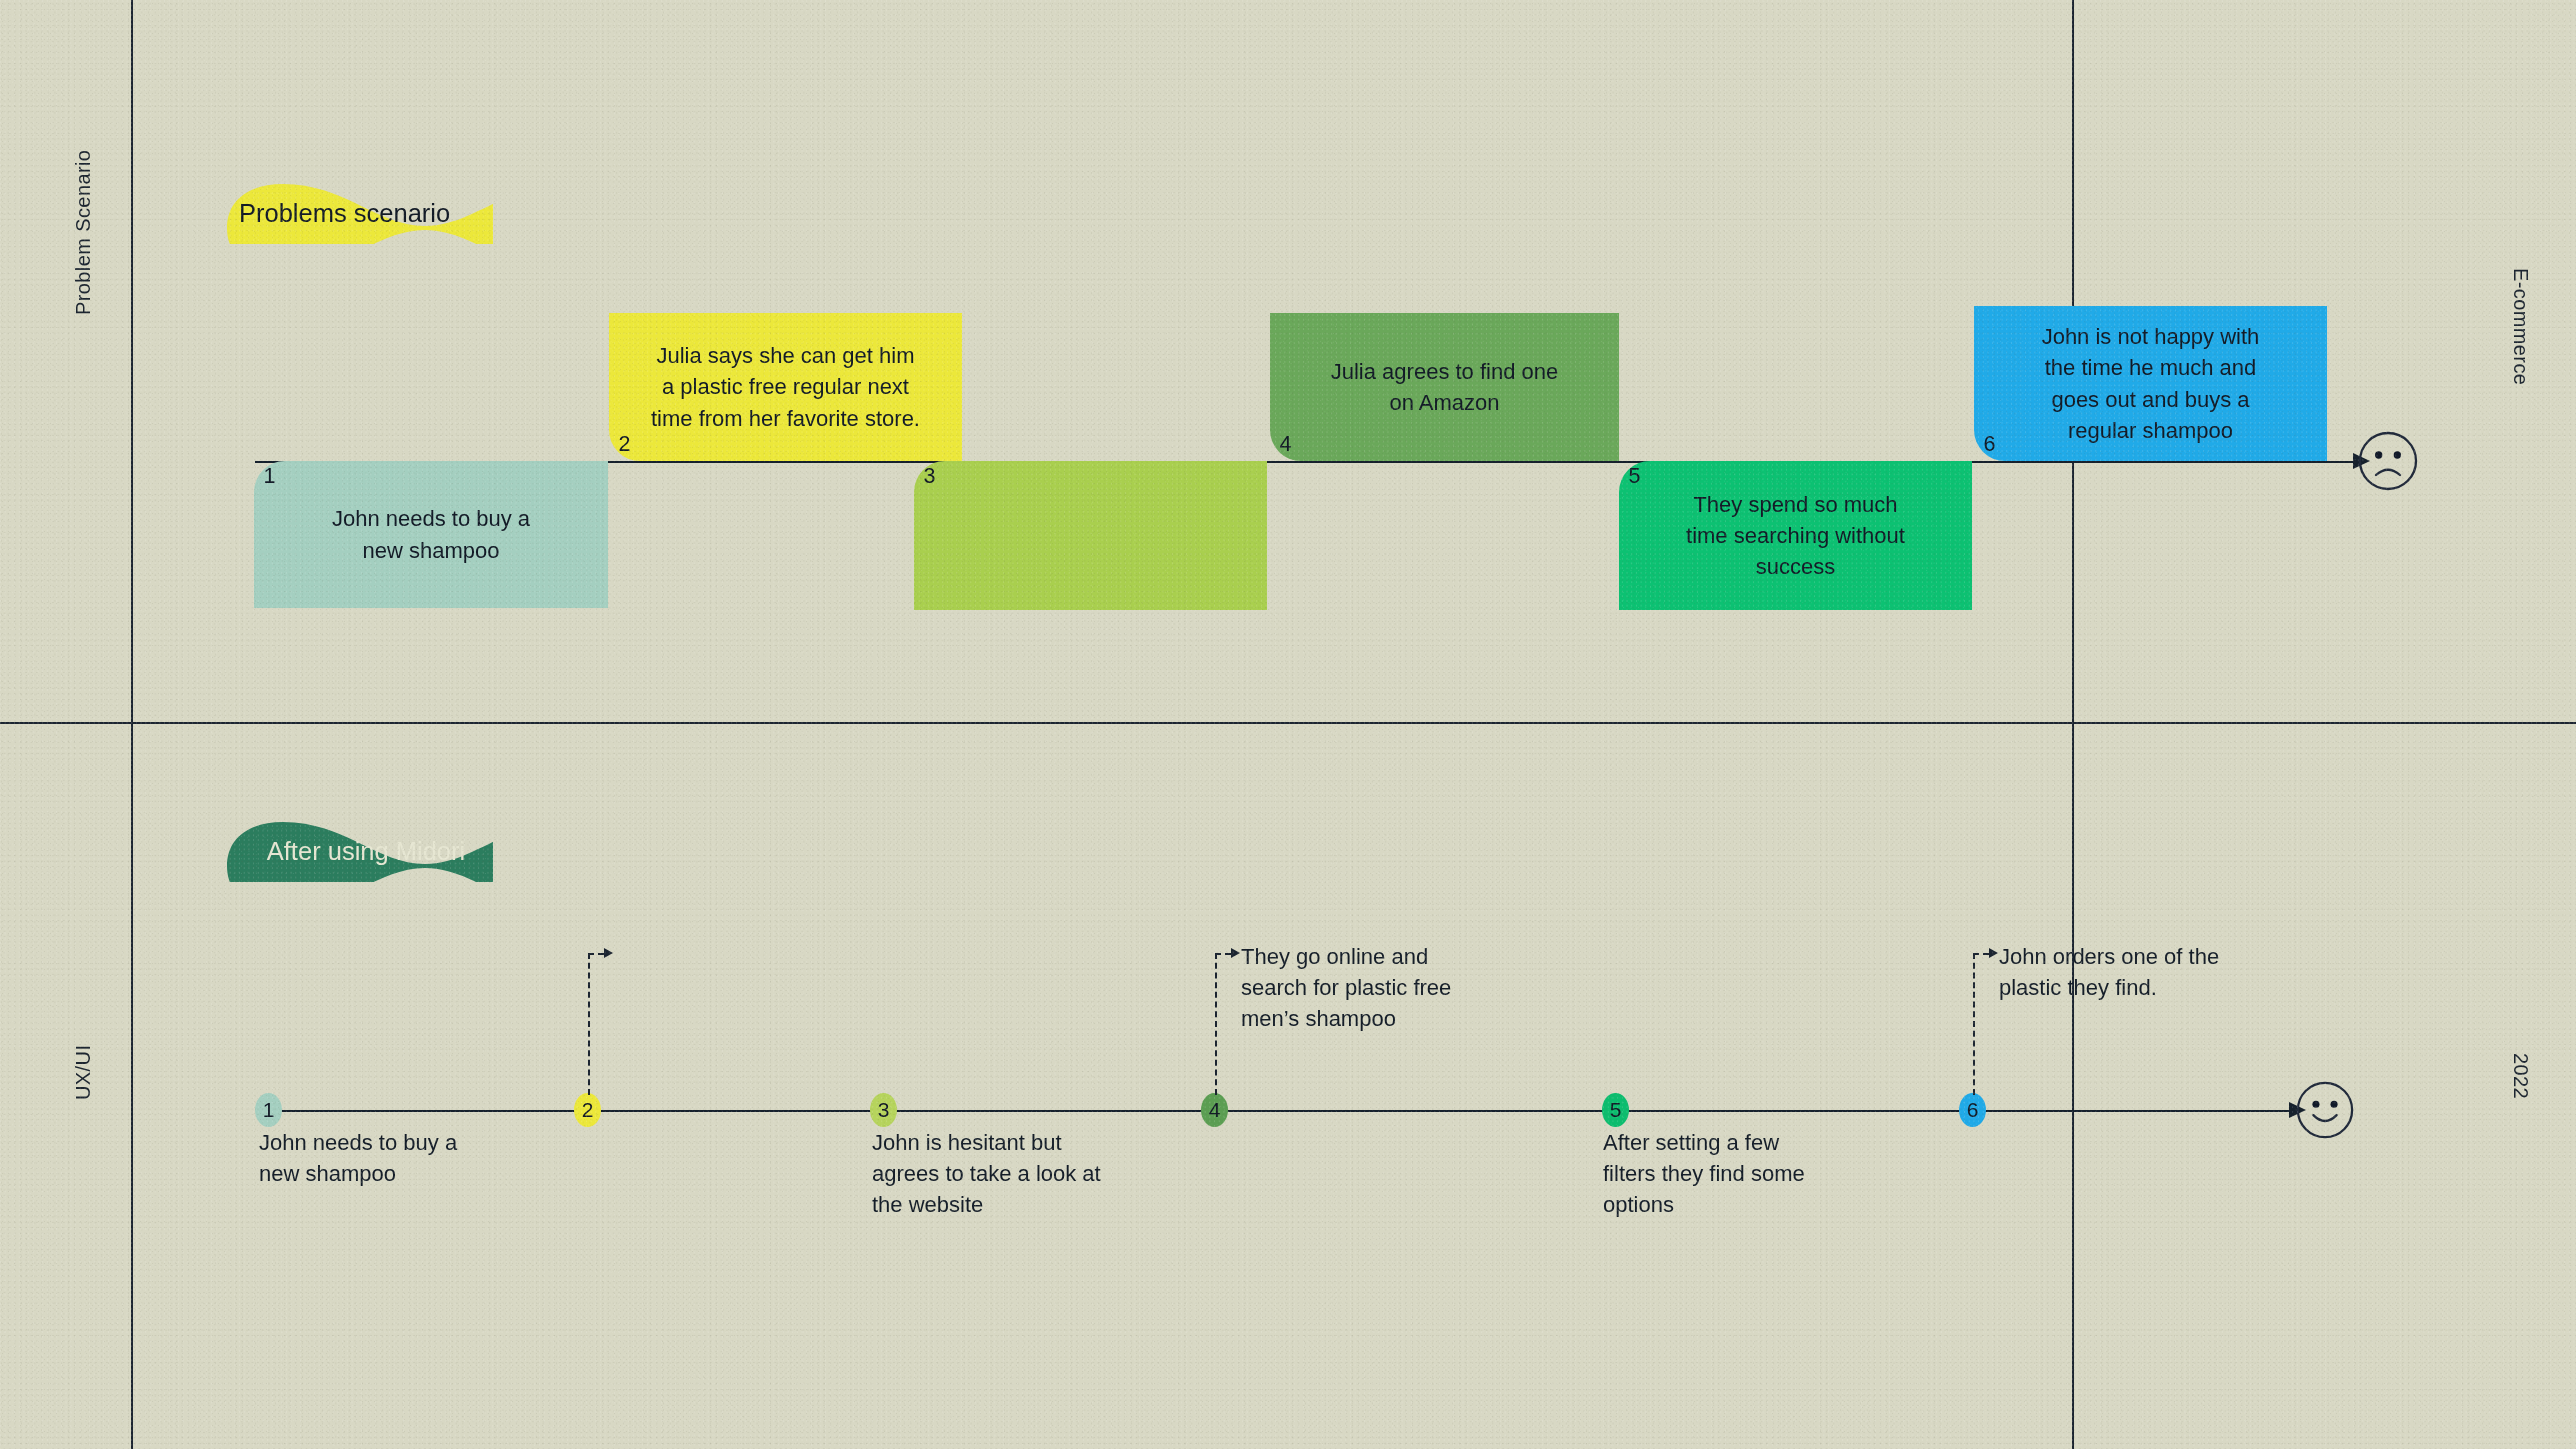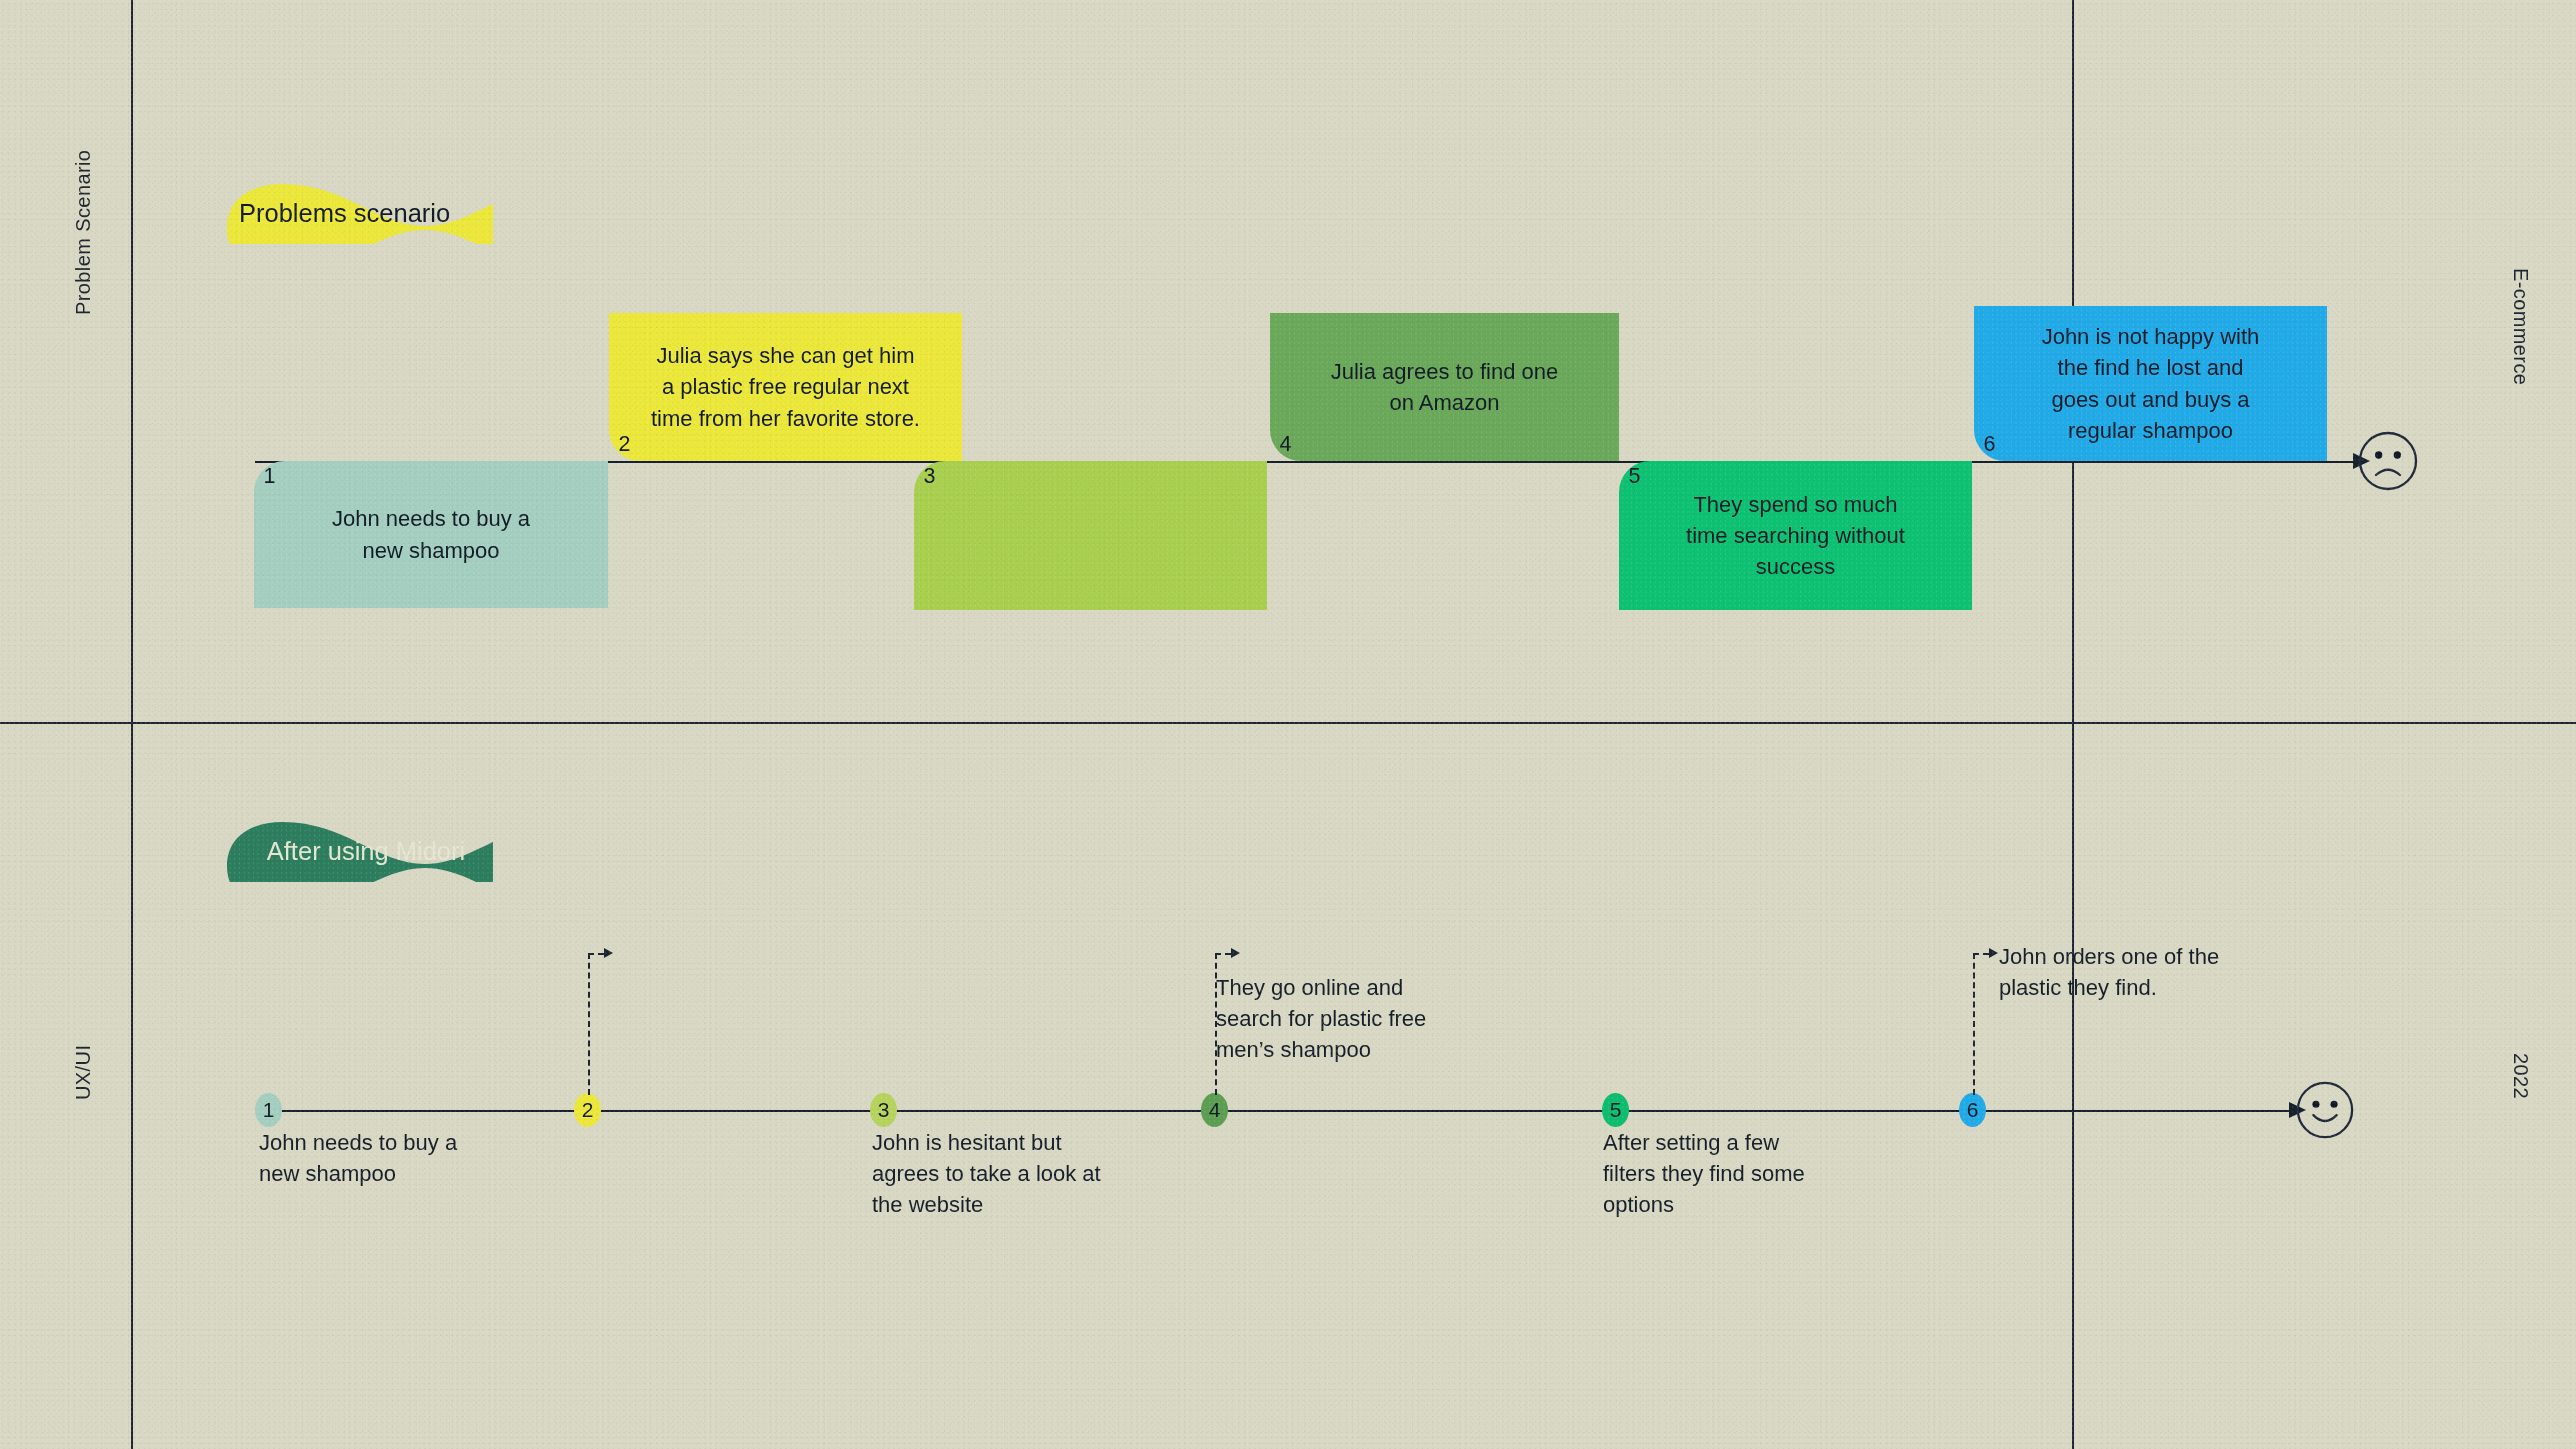--- a/index.html
+++ b/index.html
@@ -191,21 +191,21 @@
   <div class="card below" style="left:1619px; top:461px; width:353px; height:149px; background:#0cc172;">
     <span class="card-num">5</span>
     <span style="white-space:pre-line;">They spend so much
 time searching without
 success</span>
   </div>
 
   <div class="card above" style="left:1974px; top:306px; width:353px; height:155px; background:#20aae8;">
     <span class="card-num">6</span>
     <span style="white-space:pre-line;">John is not happy with
-the find he lost and
+the time he much and
 goes out and buys a
 regular shampoo</span>
   </div>
 
   <svg class="face" style="left:2356px; top:429px;" width="64" height="64" viewBox="0 0 96 96">
     <circle cx="48" cy="48" r="42" fill="none" stroke="#20293a" stroke-width="3.5"></circle>
     <circle cx="34" cy="39" r="5.5" fill="#101828"></circle>
     <circle cx="62" cy="39" r="5.5" fill="#101828"></circle>
     <path d="M30 69 Q48 53 66 69" fill="none" stroke="#20293a" stroke-width="3.5" stroke-linecap="round"></path>
   </svg>
@@ -250,21 +250,21 @@
     <div class="vline"></div>
     <div class="elbow"></div>
     <div class="tip" style="left:16px;"></div>
   </div>
 
   <div class="conn" style="left:1215px; top:953px; height:142px;">
     <div class="vline"></div>
     <div class="elbow"></div>
     <div class="tip" style="left:16px;"></div>
   </div>
-  <div class="note" style="left:1216px; top:941px;margin-top:31px;">They go online and
+  <div class="note" style="left:1241px; top:941px;">They go online and
 search for plastic free
 men’s shampoo</div>
 
   <div class="conn" style="left:1973px; top:953px; height:142px;">
     <div class="vline"></div>
     <div class="elbow"></div>
     <div class="tip" style="left:16px;"></div>
   </div>
   <div class="note" style="left:1999px; top:941px;">John orders one of the
 plastic they find.</div>

